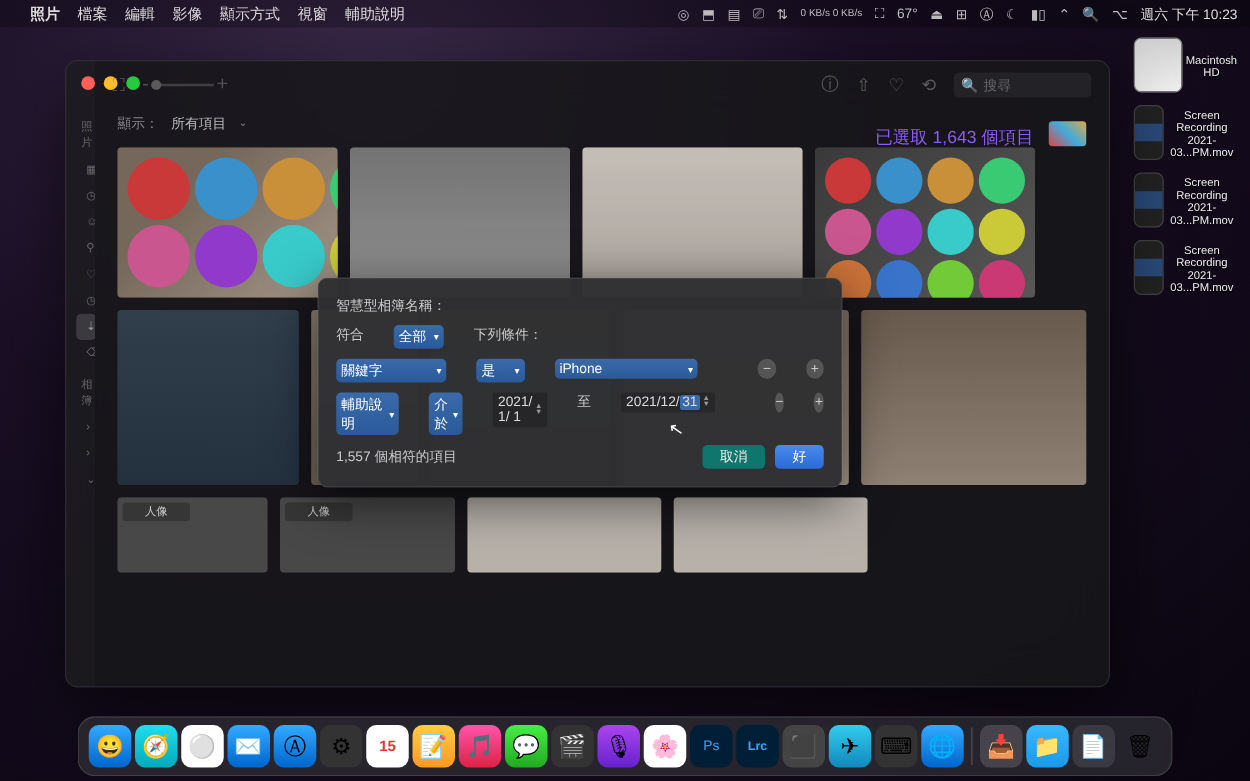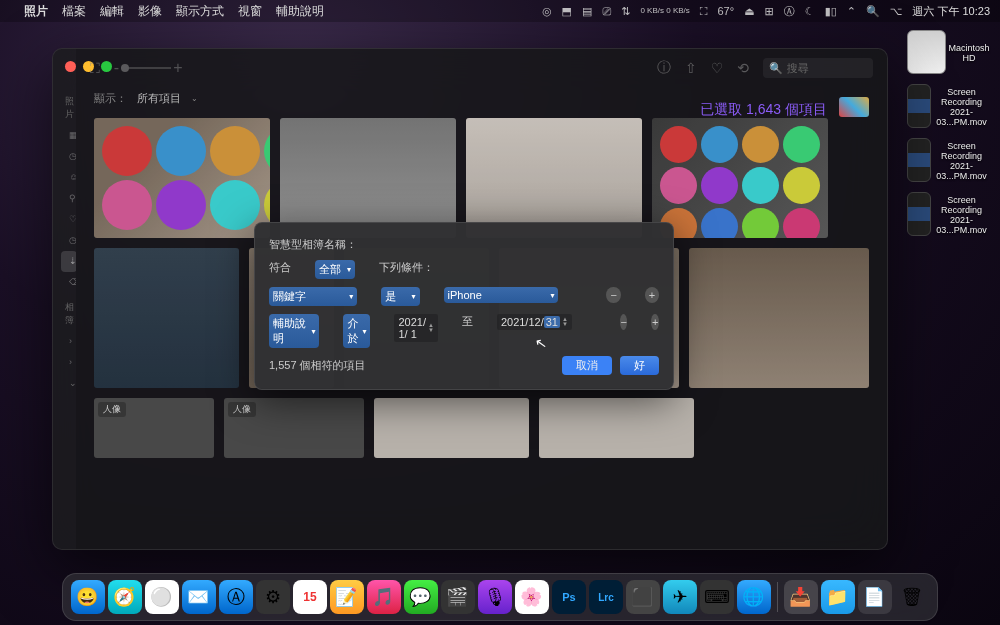--- a/index.html
+++ b/index.html
@@ -47,36 +47,36 @@
 .t3{width:176px;height:120px;background:linear-gradient(#e8e0d8,#c8c0b8)}
 .t4{width:176px;height:120px;background:linear-gradient(135deg,#444,#666)}
 .dots{position:absolute;inset:8px;display:grid;grid-template-columns:repeat(4,1fr);gap:4px}
 .dots span{border-radius:50%;aspect-ratio:1}
 .tb1{width:145px;height:140px;background:linear-gradient(#3a4a5a,#2a3a4a)}
 .tb2{width:85px;height:140px;background:linear-gradient(#a89888,#887868)}
 .tb3{width:145px;height:140px;background:linear-gradient(#6a7a5a,#4a5a3a)}
 .tb4{width:180px;height:140px;background:linear-gradient(#9a8a7a,#c8b8a8)}
 .tb5{width:180px;height:140px;background:linear-gradient(#7a6a5a,#a89888)}
 .tc{height:60px;background:#555}
-.badge{position:absolute;left:4px;top:4px;background:rgba(50,50,50,.8);color:#ccc;font-size:9px;padding:1px 5px;border-radius:3px;z-index:2}
+.badge{position:absolute;left:4px;top:4px;background:rgba(50,50,50,.8);color:#ccc;font-size:9px;padding:1px 18px;border-radius:3px;z-index:2}
 .dialog{position:absolute;left:254px;top:222px;width:420px;background:rgba(48,48,50,.98);border-radius:8px;padding:14px;box-shadow:0 10px 40px rgba(0,0,0,.6);color:#ccc;font-size:11px;border:1px solid rgba(255,255,255,.1)}
 .drow{display:flex;align-items:flex-start;gap:24px;margin-bottom:8px}
 .dlabel{color:#ccc}
 .dinput{flex:1;background:rgba(0,0,0,.25);border:none;padding:3px 6px;color:#ddd;font-size:11px;border-radius:2px}
 .dsel{background:#2a5a9a;background:linear-gradient(#3a6aaa,#2a5a9a);border:none;color:#fff;font-size:11px;padding:2px 4px;border-radius:4px;position:relative;display:flex;align-items:center;justify-content:space-between}
 .dsel .arr{font-size:8px;margin-left:4px}
 .dsel.w1{width:98px}.dsel.w2{width:40px}.dsel.w3{width:42px}.dsel.w4{width:128px}
 .ddate{background:rgba(0,0,0,.2);padding:2px 4px;border-radius:2px;color:#ddd;display:flex;align-items:center;font-size:11px}
 .ddate .hl{background:#3a6aaa;padding:0 2px;border-radius:2px}
 .stepper{display:flex;flex-direction:column;margin-left:2px;font-size:6px;color:#999;line-height:5px}
 .rbtn{width:16px;height:16px;border-radius:50%;background:#555;color:#ccc;display:flex;align-items:center;justify-content:center;font-size:11px;cursor:pointer}
 .dfoot{display:flex;justify-content:space-between;align-items:center;margin-top:4px}
 .dbtns{display:flex;gap:8px}
 .btn{padding:2px 14px;border-radius:4px;font-size:11px;border:none;cursor:pointer}
-.btn-c{background:#3b82f6;color:#eee}
+.btn-c{background:#0f766e;color:#eee}
 .btn-p{background:linear-gradient(#4a8aea,#2a6ada);color:#fff}
 .cursor{position:absolute;left:535px;top:335px;font-size:14px;color:#fff;z-index:100;pointer-events:none;transform:rotate(-10deg)}
 .dock{position:absolute;bottom:4px;left:50%;transform:translateX(-50%);height:48px;background:rgba(60,60,65,.55);backdrop-filter:blur(20px);border-radius:14px;padding:4px 8px;display:flex;align-items:center;gap:3px;border:1px solid rgba(255,255,255,.12)}
 .dock-ic{width:34px;height:34px;border-radius:8px;display:flex;align-items:center;justify-content:center;font-size:18px}
 .dock-sep{width:1px;height:30px;background:rgba(255,255,255,.2);margin:0 3px}
 .slider-ic{display:flex;align-items:center;gap:2px;opacity:.5}
 .slider-ic .track{width:50px;height:2px;background:#666;position:relative}
 .slider-ic .knob{width:8px;height:8px;background:#999;border-radius:50%;position:absolute;left:0;top:-3px}
 </style>
 </head>
@@ -344,21 +344,21 @@
   <div class="dock-ic" style="background:linear-gradient(#3af,#06c)">✉️</div>
   <div class="dock-ic" style="background:linear-gradient(#3af,#06c)">Ⓐ</div>
   <div class="dock-ic" style="background:#333">⚙</div>
   <div class="dock-ic" style="background:#fff;color:#e33;font-size:12px;font-weight:bold">15</div>
   <div class="dock-ic" style="background:linear-gradient(#fc4,#f92)">📝</div>
   <div class="dock-ic" style="background:linear-gradient(#f5a,#d24)">🎵</div>
   <div class="dock-ic" style="background:linear-gradient(#4e4,#2a2)">💬</div>
   <div class="dock-ic" style="background:#333">🎬</div>
   <div class="dock-ic" style="background:linear-gradient(#a4e,#62c)">🎙</div>
   <div class="dock-ic" style="background:#fff">🌸</div>
-  <div class="dock-ic" style="background:#001e36;color:#31a8ff;font-size:11px;font-weight:bold">Ps</div>
+  <div class="dock-ic" style="background:#001e36;color:#31a8ff;font-size:11px;font-weight:normal">Ps</div>
   <div class="dock-ic" style="background:#001e36;color:#31a8ff;font-size:10px;font-weight:bold">Lrc</div>
   <div class="dock-ic" style="background:#444">⬛</div>
   <div class="dock-ic" style="background:linear-gradient(#3ce,#18b)">✈</div>
   <div class="dock-ic" style="background:#333">⌨</div>
   <div class="dock-ic" style="background:linear-gradient(#3af,#06c)">🌐</div>
   <div class="dock-sep"></div>
   <div class="dock-ic" style="background:rgba(255,255,255,.15)">📥</div>
   <div class="dock-ic" style="background:linear-gradient(#38b8ff,#1a9ae8)">📁</div>
   <div class="dock-ic" style="background:rgba(255,255,255,.1)">📄</div>
   <div class="dock-ic">🗑</div>

